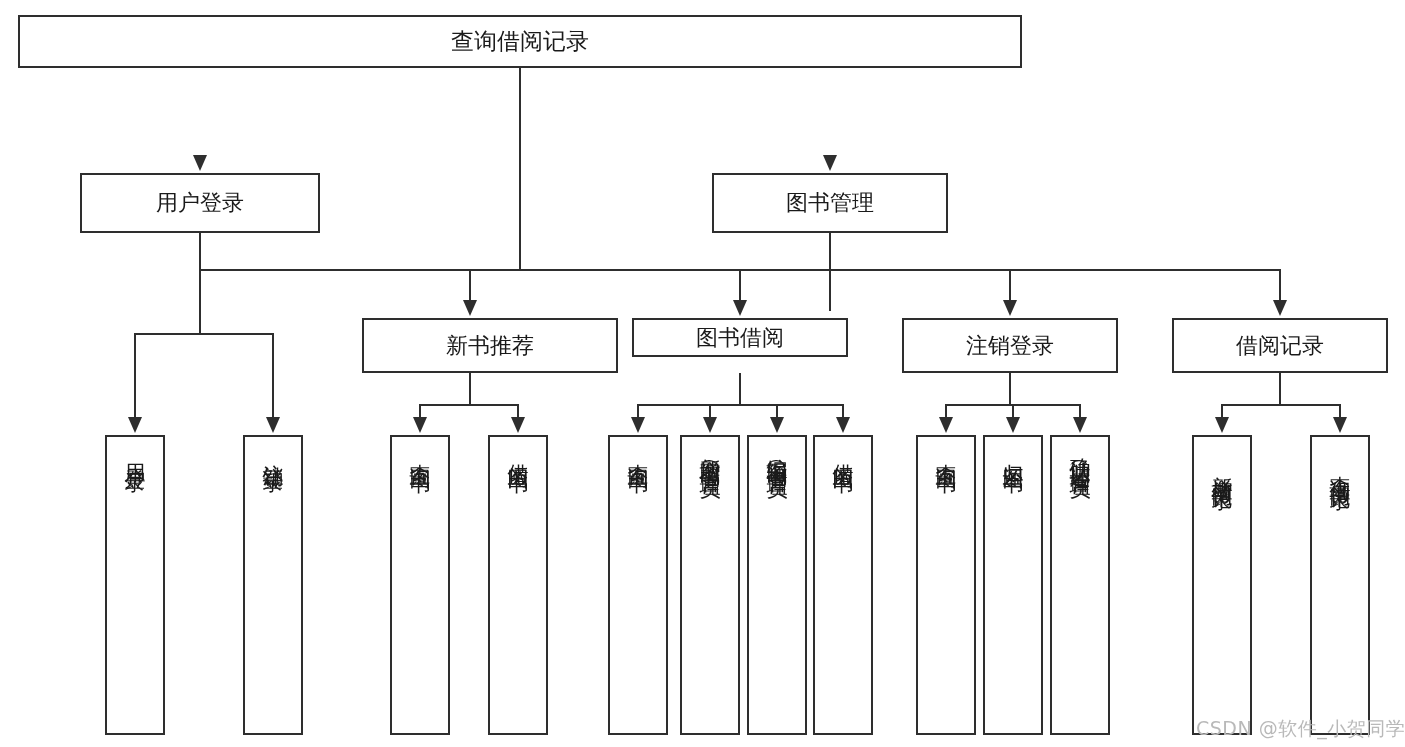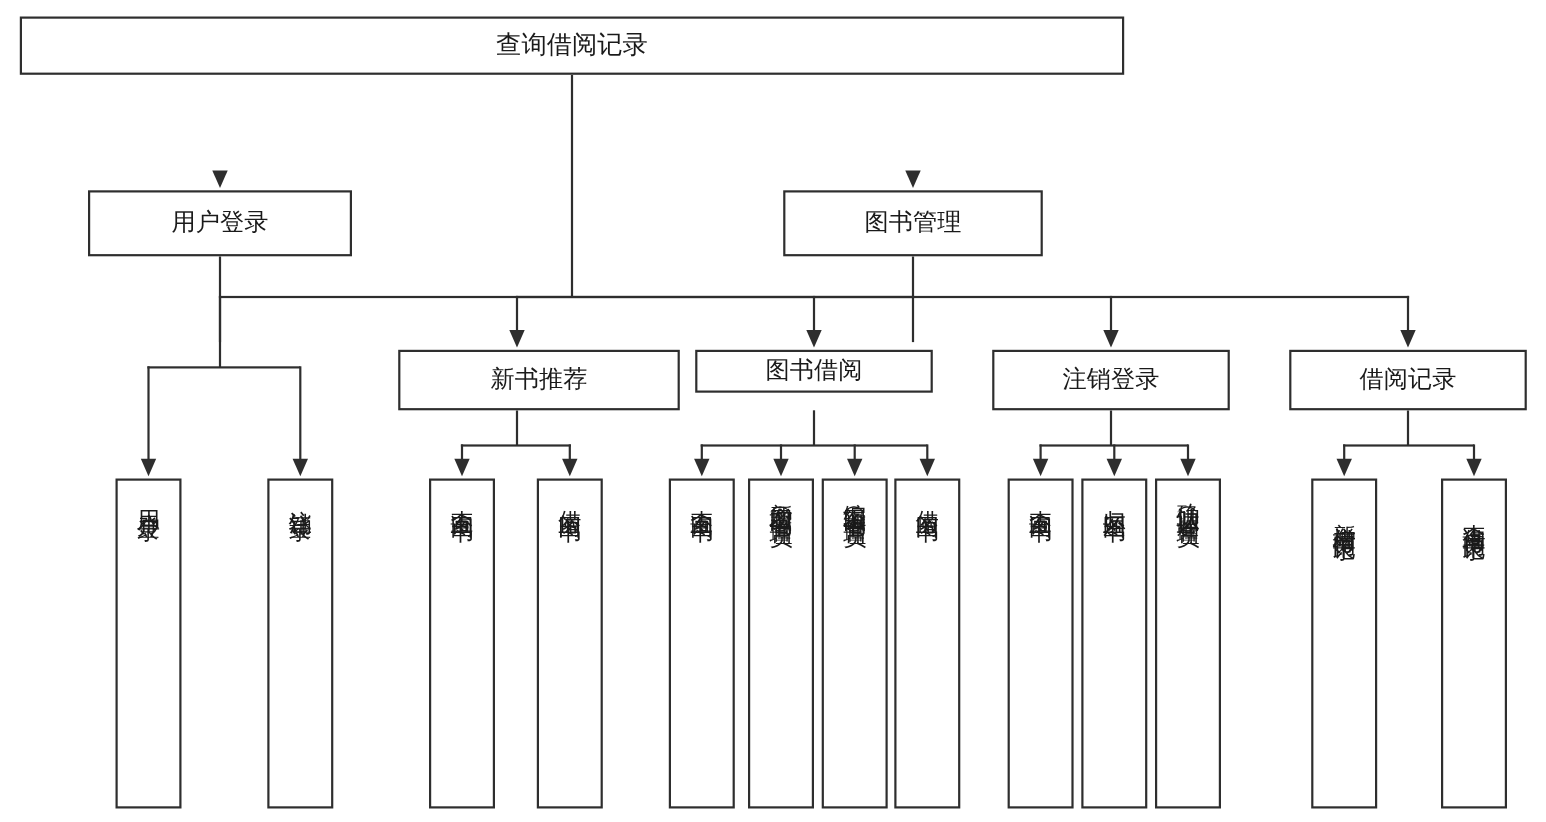--- a/index.html
+++ b/index.html
@@ -177,14 +177,15 @@
   <div class="node node-leaf" style="left:1050px; top:435px; width:60px; height:300px; padding-top:4px;">
     <span class="vtext">确认归还（管理员）</span>
   </div>
   <div class="node node-leaf" style="left:1192px; top:435px; width:60px; height:300px; padding-top:22px;">
     <span class="vtext">新增借阅记录</span>
   </div>
   <div class="node node-leaf" style="left:1310px; top:435px; width:60px; height:300px; padding-top:22px;">
     <span class="vtext">查询借阅记录</span>
   </div>
 
+  <div class="watermark" style="left:1196px; top:716px;">CSDN @软件_小贺同学</div>
 
 </div>
 
 </body></html>

